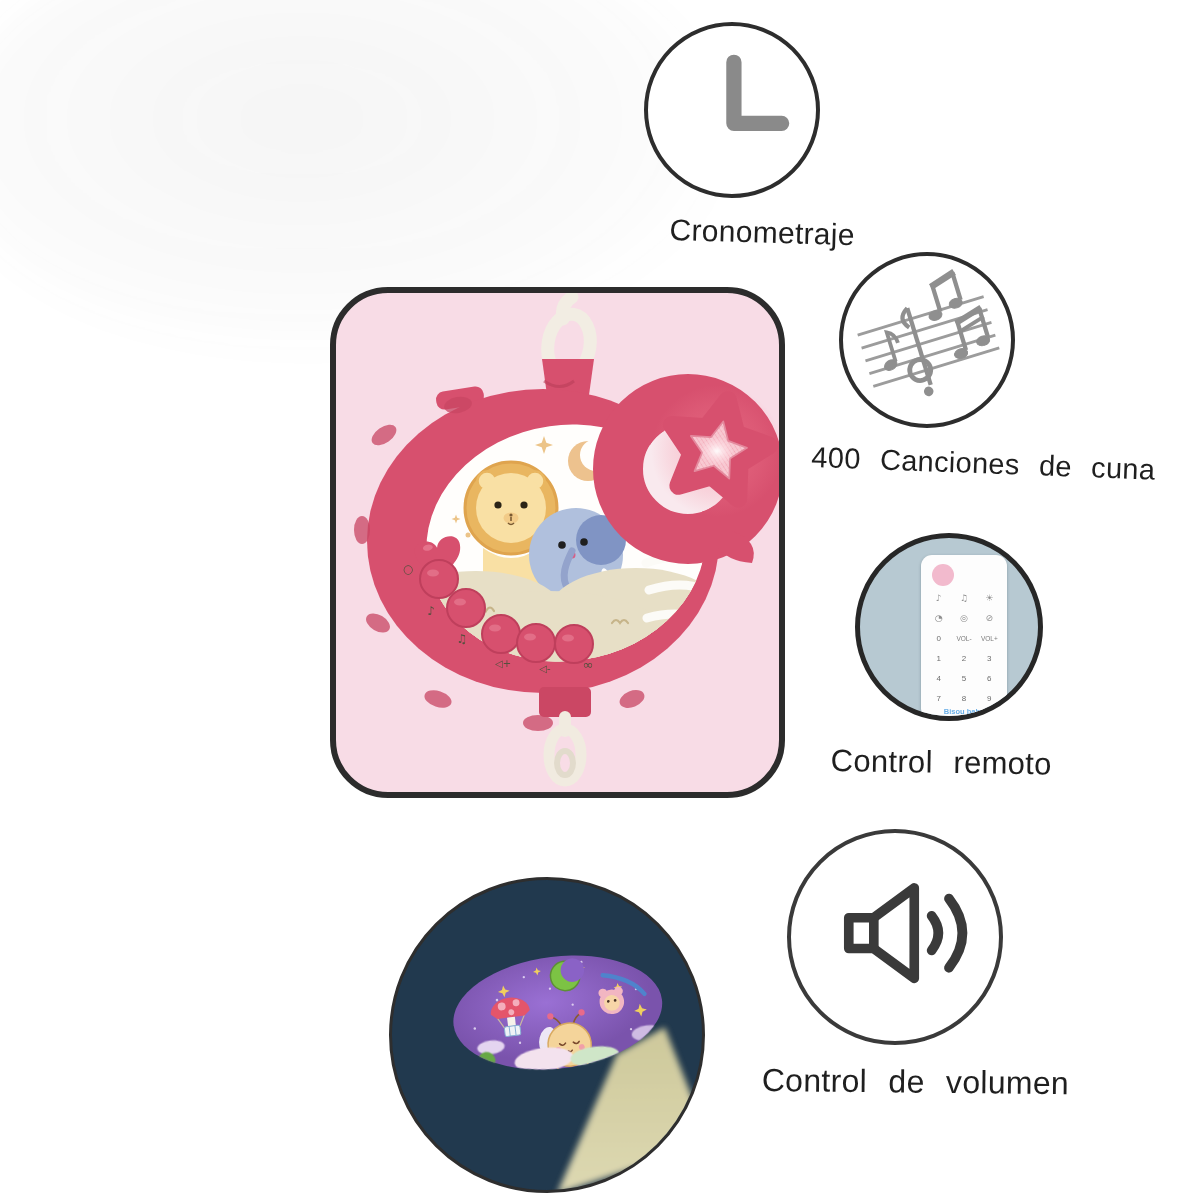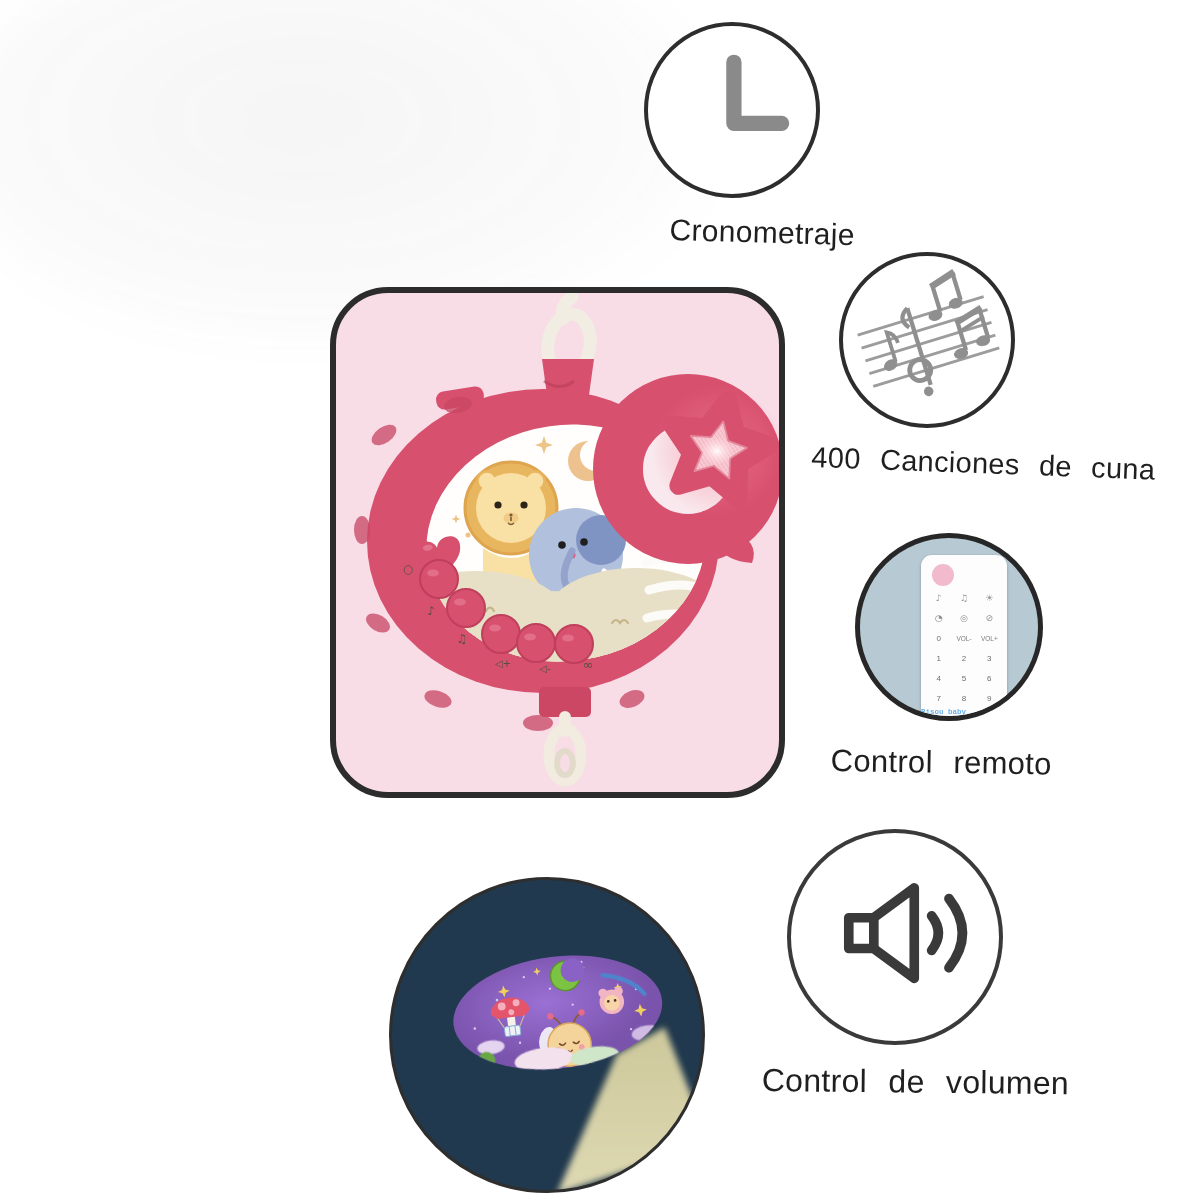--- a/index.html
+++ b/index.html
@@ -25,22 +25,22 @@
   .lbl-volume{left:762px;top:1062px;font-size:32px;transform:rotate(0.6deg);}
   
   .remote-body{position:absolute;left:61px;top:17px;width:86px;height:165px;background:#fdfdfd;
                border-radius:11px;box-shadow:0 1px 3px rgba(40,60,70,.35);}
   .r-power{position:absolute;left:11px;top:9px;width:22px;height:22px;border-radius:50%;background:#f2bacd;}
   .r-grid{position:absolute;left:5px;right:5px;top:33px;display:grid;grid-template-columns:repeat(3,1fr);
           grid-auto-rows:20px;align-items:center;justify-items:center;}
   .r-ico{font-family:"DejaVu Sans", sans-serif;font-size:9px;color:#8f8f8f;line-height:1;}
   .r-vol{font-size:6.5px;color:#7c7c7c;letter-spacing:0;}
   .r-num{font-size:8px;color:#6d6d6d;}
-  .r-brand{position:absolute;left:0;right:0;bottom:4px;font-size:7.5px;font-weight:bold;
-           color:#6cb0e8;filter:blur(0.4px);font-family:Liberation Mono, monospace;}
+  .r-brand{position:absolute;left:0;right:0;bottom:4px;text-align:center;font-size:7.5px;font-weight:bold;
+           color:#6cb0e8;filter:blur(0.4px);}
   
   .card{left:330px;top:287px;width:455px;height:511px;box-sizing:border-box;background:#f8dce6;
         border:6px solid #2c2c2c;border-radius:58px;overflow:hidden;}
   .card svg{display:block;width:443px;height:499px;}
   
   .projector{left:389px;top:877px;width:316px;height:316px;border-radius:50%;background:#21394e;
              box-sizing:border-box;border:3px solid #2e2e2e;overflow:hidden;}
   .projector svg{display:block;width:310px;height:310px;}
 </style>
 </head>

